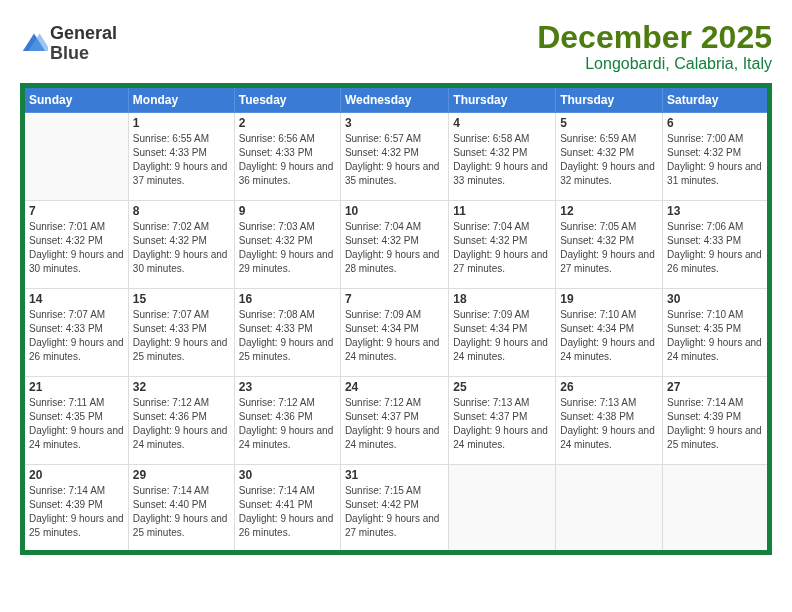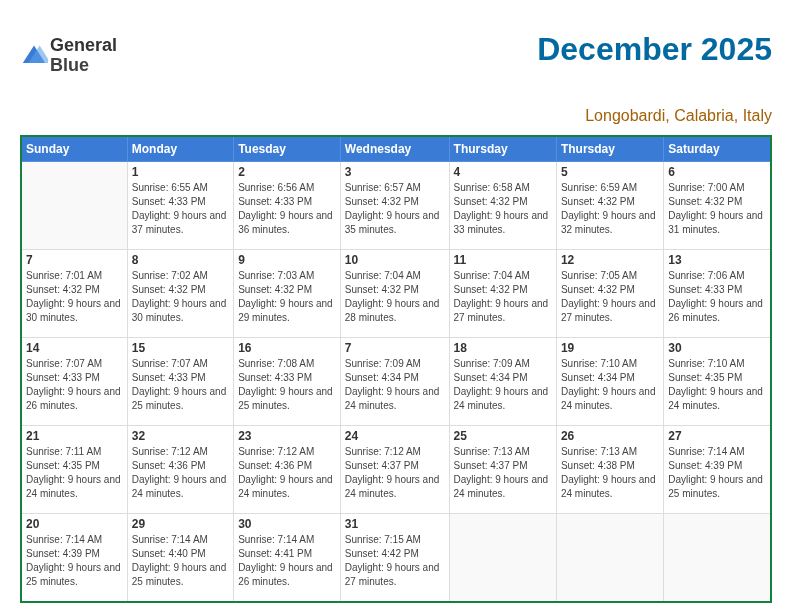--- a/index.html
+++ b/index.html
@@ -6,21 +6,21 @@
     body {
       width: 792px;
       height: 612px;
       font-family: Arial, sans-serif;
       background: #fff;
       overflow: hidden;
     }
     .page {
       width: 792px;
       height: 519px;
-      padding: 32px 20px;
+      padding: 20px 20px;
       display: flex;
       flex-direction: column;
     }
     .header {
       display: flex;
       justify-content: space-between;
       align-items: flex-start;
       margin-bottom: 10px;
     }
     .logo {
@@ -47,30 +47,29 @@
       width: 28px;
       height: 28px;
       margin-right: 2px;
     }
     .title-block {
       text-align: right;
     }
     .month-title {
       font-size: 32px;
       font-weight: bold;
-      color: #0369a1;
+      color: #4d7c0f;
       line-height: 1.1;
     }
     .location-title {
       font-size: 16px;
-      color: #a16207;
-      margin-top: 40px;
+      color: #15803d;
     }
     .calendar {
-      border: 2px solid #15803d;
+      border: 5px solid #15803d;
       border-collapse: collapse;
       width: 100%;
       flex: 1;
     }
     .calendar th {
       background: #3a7bd5;
       color: #fff;
       font-size: 12px;
       font-weight: bold;
       padding: 5px 4px;

